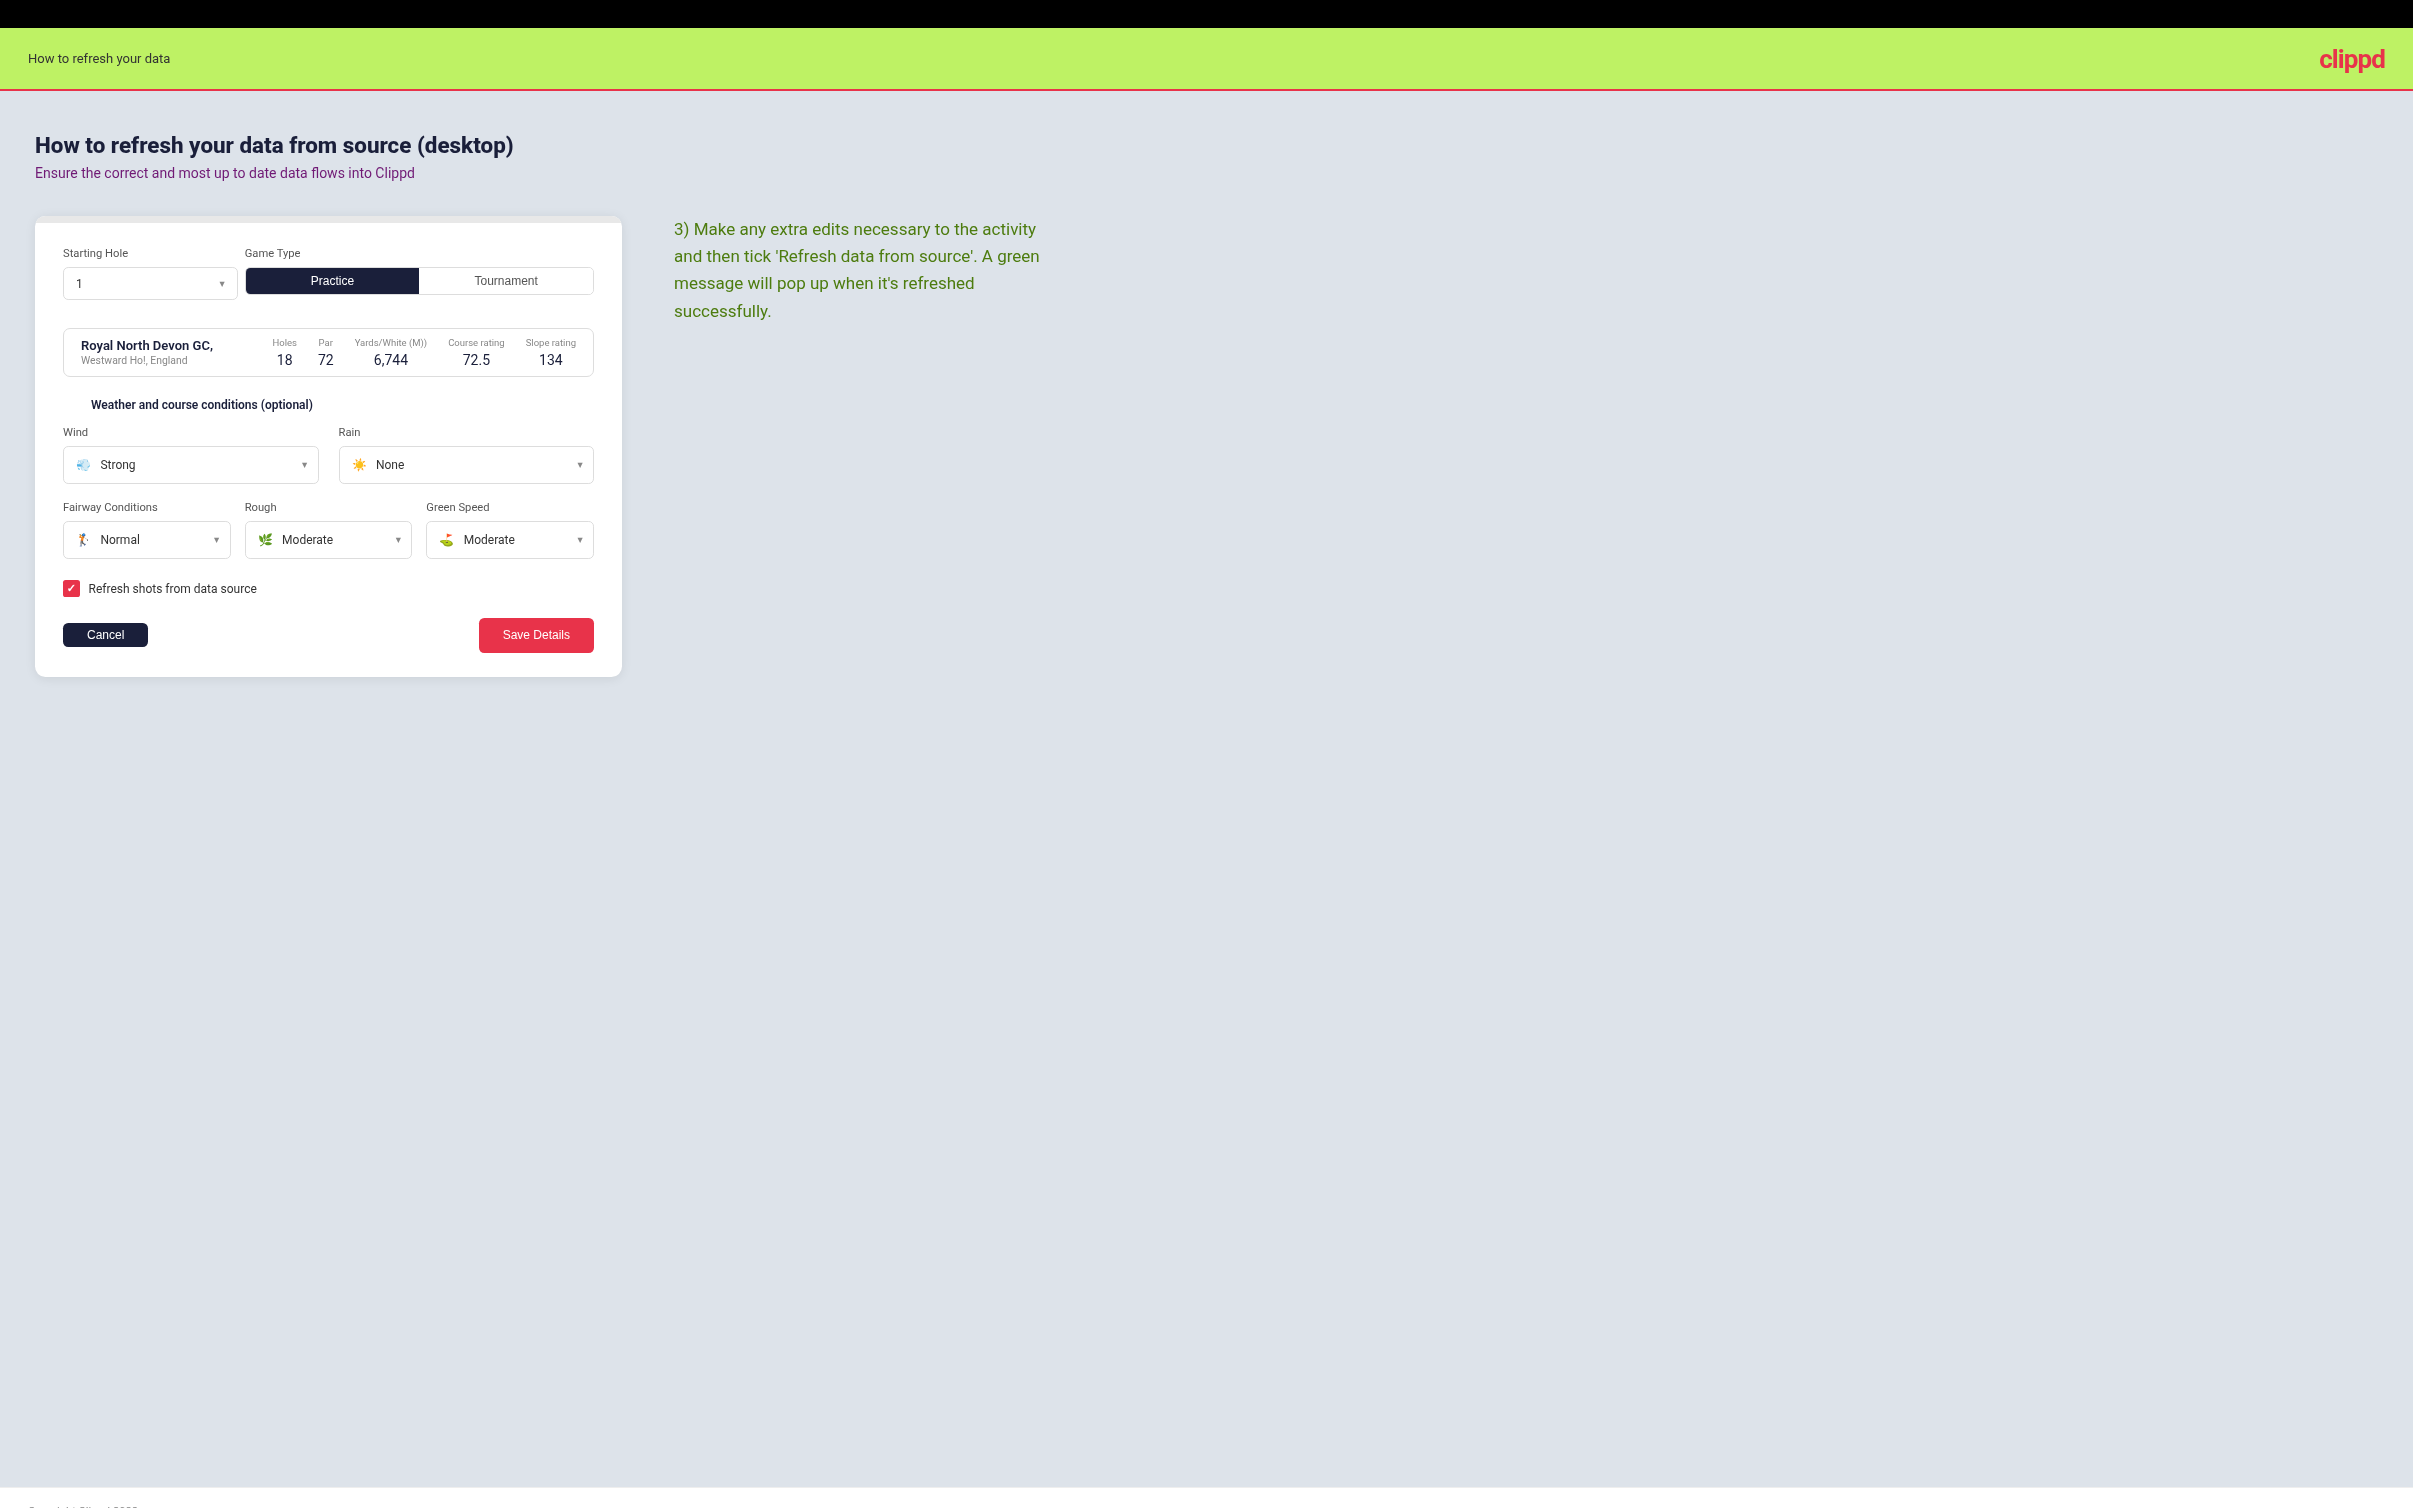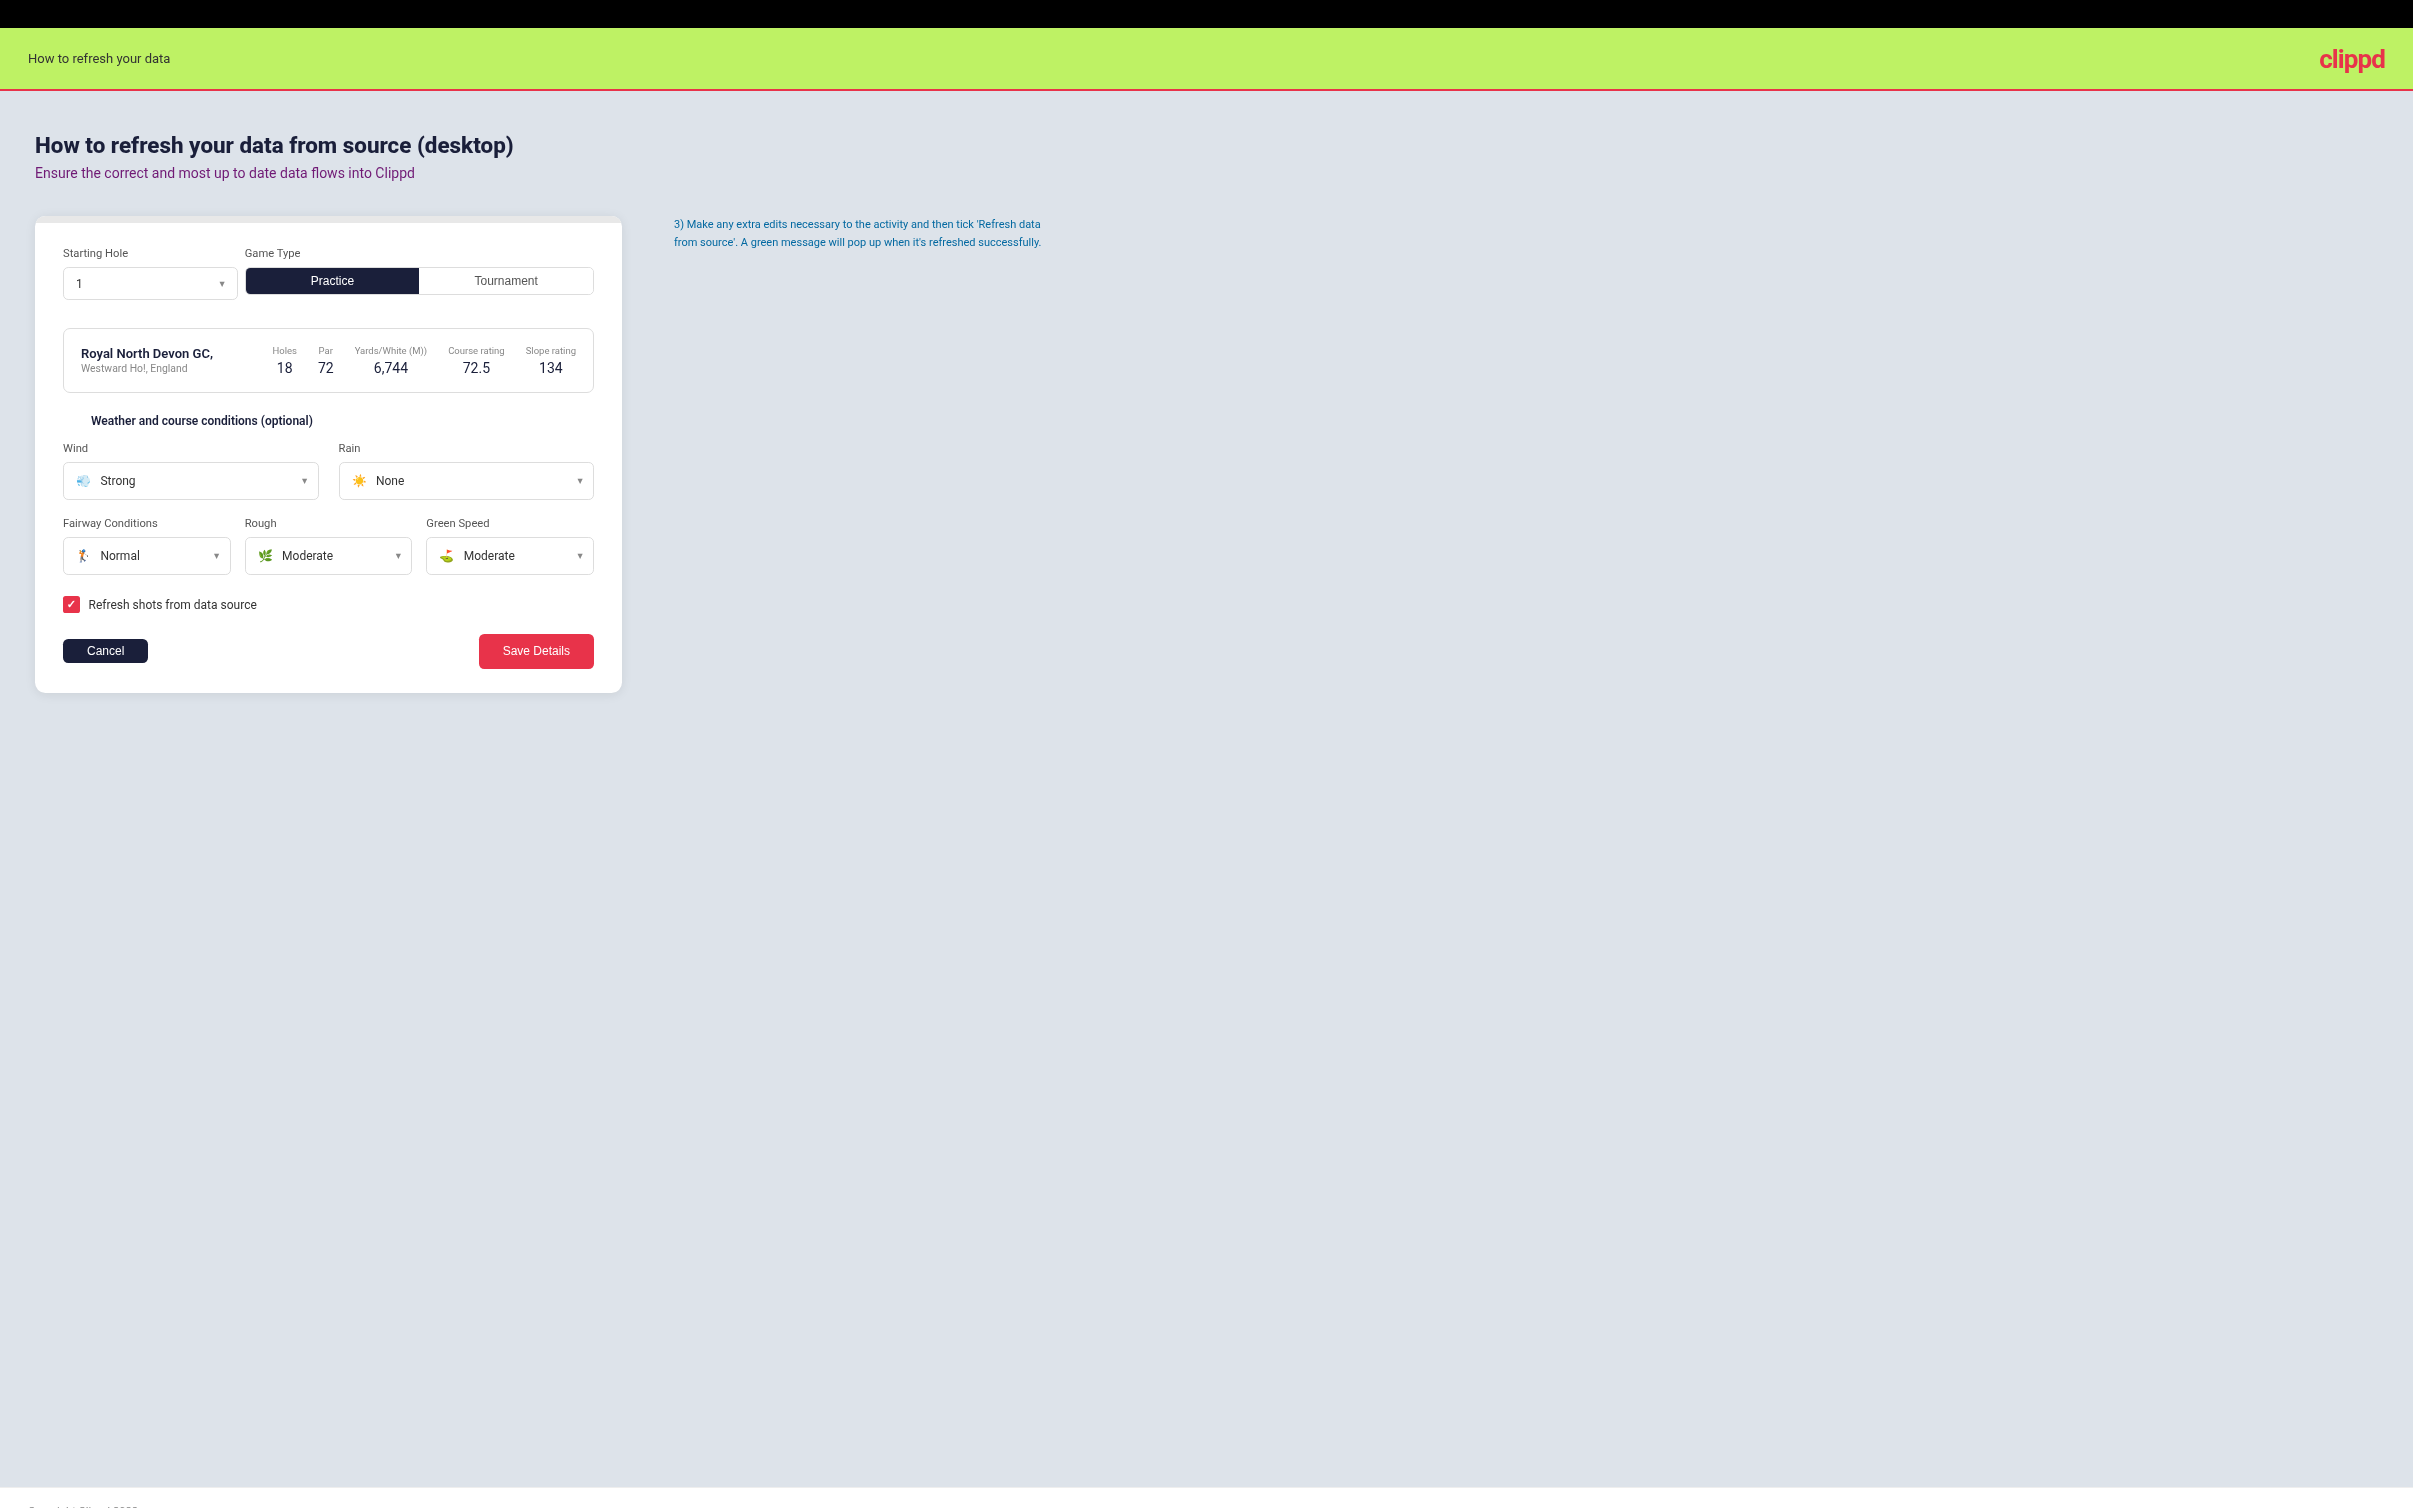--- a/index.html
+++ b/index.html
@@ -138,21 +138,21 @@
     }
 
     .game-type-btn.active {
       background: #1a1f3a;
       color: #fff;
     }
 
     .course-info {
       border: 0.9px solid #ddd;
       border-radius: 7px;
-      padding: 16px 17px;
+      padding: 8px 17px;
       margin-bottom: 21px;
       display: flex;
       align-items: center;
       gap: 24px;
     }
 
     .course-name-section {
       flex: 1;
     }
 
@@ -296,23 +296,23 @@
       font-weight: 500;
       cursor: pointer;
     }
 
     .side-description {
       flex: 1;
       max-width: 380px;
     }
 
     .side-text {
-      font-size: 11px;
+      font-size: 17px;
       line-height: 1.6;
-      color: #0369a1;
+      color: #4d7c0f;
     }
 
     .footer {
       background: #fff;
       padding: 14px 28px;
       border-top: 0.9px solid #eee;
     }
 
     .footer-text {
       font-size: 11.2px;

